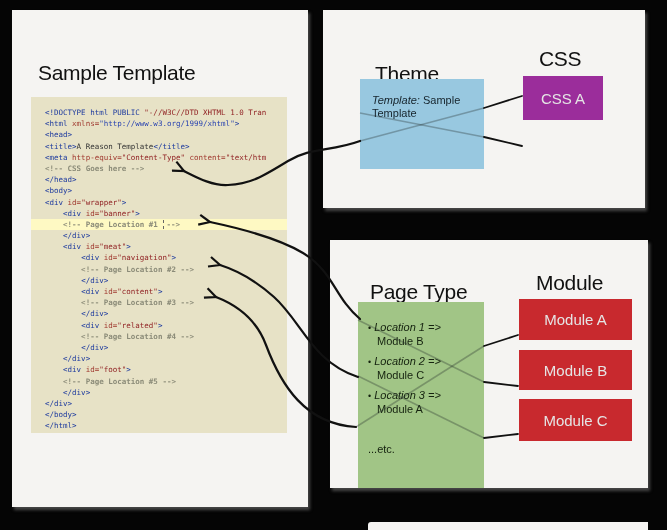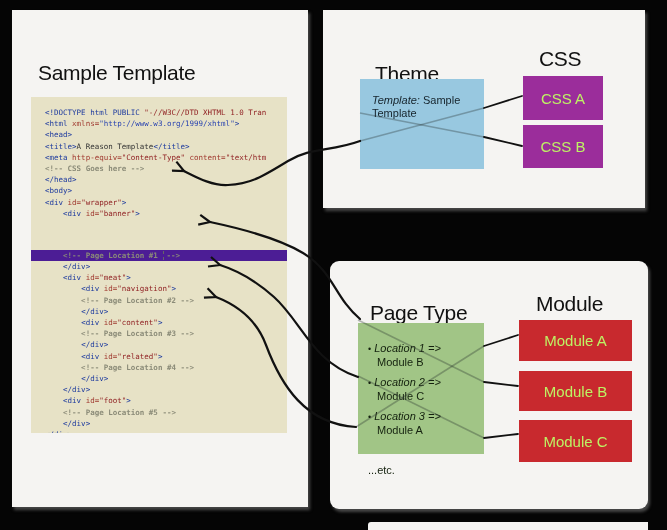--- a/index.html
+++ b/index.html
@@ -6,62 +6,62 @@
   #stage {
     position:relative; width:667px; height:530px; overflow:hidden;
     background:#050505; font-family:"Liberation Sans", sans-serif;
   }
   .panel {
     position:absolute; background:#f5f4f2;
     box-shadow:2px 3px 3px rgba(125,125,125,0.55);
   }
   #panel-left   { left:12px;  top:10px;  width:296px; height:497px; }
   #panel-theme  { left:323px; top:10px;  width:322px; height:198px; }
-  #panel-page   { left:330px; top:261px; width:318px; height:248px;border-radius:9px; }
+  #panel-page   { left:330px; top:240px; width:318px; height:248px; }
   #panel-notch  { left:368px; top:522px; width:280px; height:8px; box-shadow:none; border-radius:3px 0 0 0; }
 
   .big-title { position:absolute; font-size:21px; color:#111; letter-spacing:-0.3px; white-space:nowrap; }
   h2.box-title { position:absolute; margin:12px; font-size:21px; font-weight:normal; color:#111; letter-spacing:-0.3px; white-space:nowrap; }
 
   
   #code-block {
     position:absolute; left:19px; top:87px; width:256px; height:336px;
     background:#e7e2c6; font-family:"DejaVu Sans Mono", monospace;
     font-size:7.5px; line-height:11.2px; color:#333; padding-top:10px;
     box-sizing:border-box; white-space:pre; overflow:hidden;
   }
   .code-line { padding-left:14px; height:11.2px; }
-  .code-line.hl { background:#4c1d95;margin-top:31px; }
+  .code-line.hl { background:#fef9c3; }
   .seg-tag { color:#1d3a9e; }
   .seg-attr { color:#a0392f; }
   .seg-str { color:#8e1b1e; }
   .seg-url { color:#2a44b0; }
   .seg-comment { color:#8b8b78;font-weight:bold; }
   .seg-text { color:#333; }
   .cursor {
     display:inline-block; width:0; height:9px; margin:0 2px 0 1px;
     border-left:1px dashed #666; vertical-align:-2px;
   }
 
   
   #theme-box {
     position:absolute; left:37px; top:69px; width:124px; height:90px;
     background:#98c8e0; color:#16242c; font-size:11px; box-sizing:border-box;
     padding:15px 8px 16px 12px;
   }
   #theme-box p { margin:0 0 12px 0; line-height:13px; }
-  .chip { position:absolute; color:#bef264; font-size:15px;
+  .chip { position:absolute; color:#e5e5e5; font-size:15px;
           display:flex; align-items:center; justify-content:center; }
   .chip.purple { background:#9b2d9b; left:200px; width:80px; }
   #css-a-box { top:66px;  height:44px; }
   #css-b-box { top:115px; height:43px; }
 
   
   #page-type-box {
-    position:absolute; left:28px; top:62px; width:126px; height:131px;
+    position:absolute; left:28px; top:62px; width:126px; height:186px;
     background:#a1c586; color:#15220f; font-size:11px; box-sizing:border-box;
     padding:19px 6px 0 10px;
   }
   .pt-item { margin-bottom:7px; line-height:13px; }
   .pt-item .bullet { font-size:9px; margin-right:3px; }
   .pt-item .pt-value { display:block; padding-left:9px; }
   #etc-label { margin-top:27px; }
   .chip.red { background:#c8292e; left:189px; width:113px; }
   #module-a-box { top:59px;  height:41px; }
   #module-b-box { top:110px; height:40px; }
@@ -84,21 +84,20 @@
 
   <div class="panel" id="panel-theme">
     <h2 class="box-title" style="left:40px; top:40px;">Theme</h2>
     <h2 class="box-title" style="left:204px; top:25px;">CSS</h2>
 
     <div id="theme-box" style="background: rgb(152, 200, 224);">
       <p><i>Template:</i><span> Sample Template</span></p>
     </div>
 
     <div class="chip purple" id="css-a-box" style="background: rgb(155, 45, 155);">CSS A</div>
-    <div class="chip purple" id="css-b-box" style="background: rgb(155, 45, 155);">CSS B</div>
   </div>
 
   <div class="panel" id="panel-page">
     <h2 class="box-title" style="left:28px; top:28px;">Page Type</h2>
     <h2 class="box-title" style="left:194px; top:19px;">Module</h2>
 
     <div id="page-type-box" style="background: rgb(161, 197, 134);">
       <div id="page-type-list">
           <div class="pt-item"><span class="bullet">•</span><i>Location 1 =&gt;</i><span class="pt-value">Module B</span></div>
           <div class="pt-item"><span class="bullet">•</span><i>Location 2 =&gt;</i><span class="pt-value">Module C</span></div>

